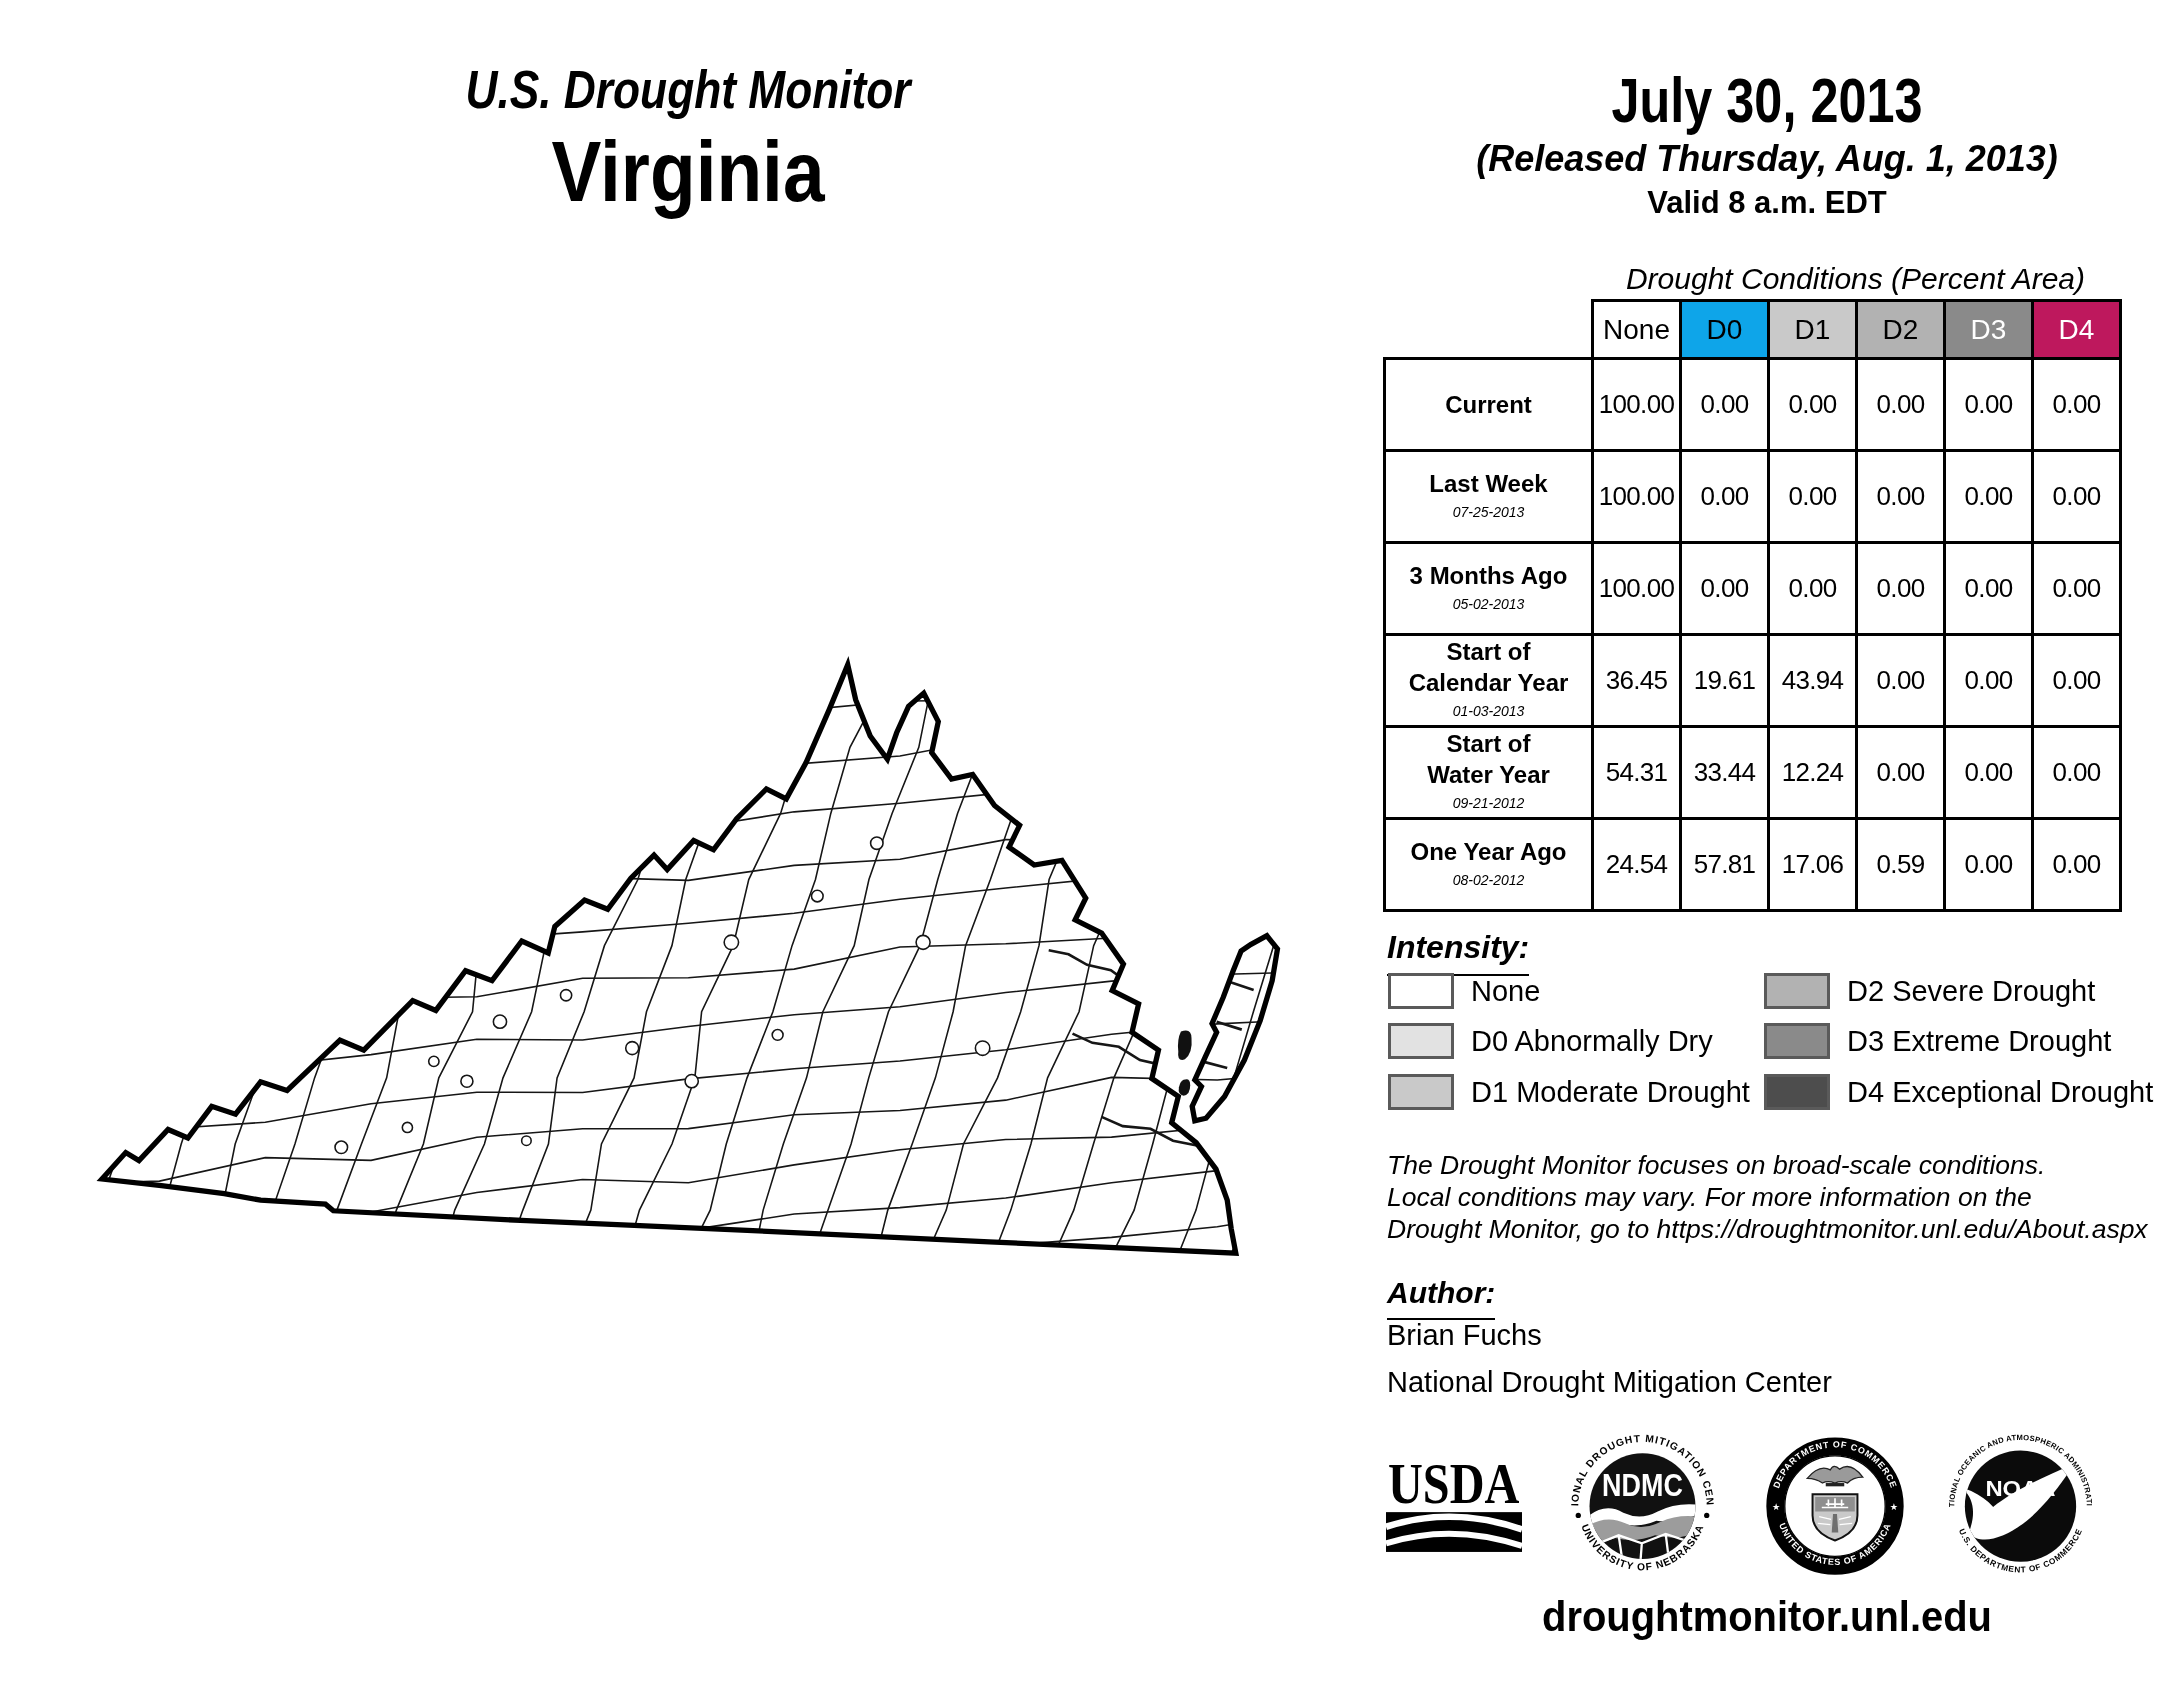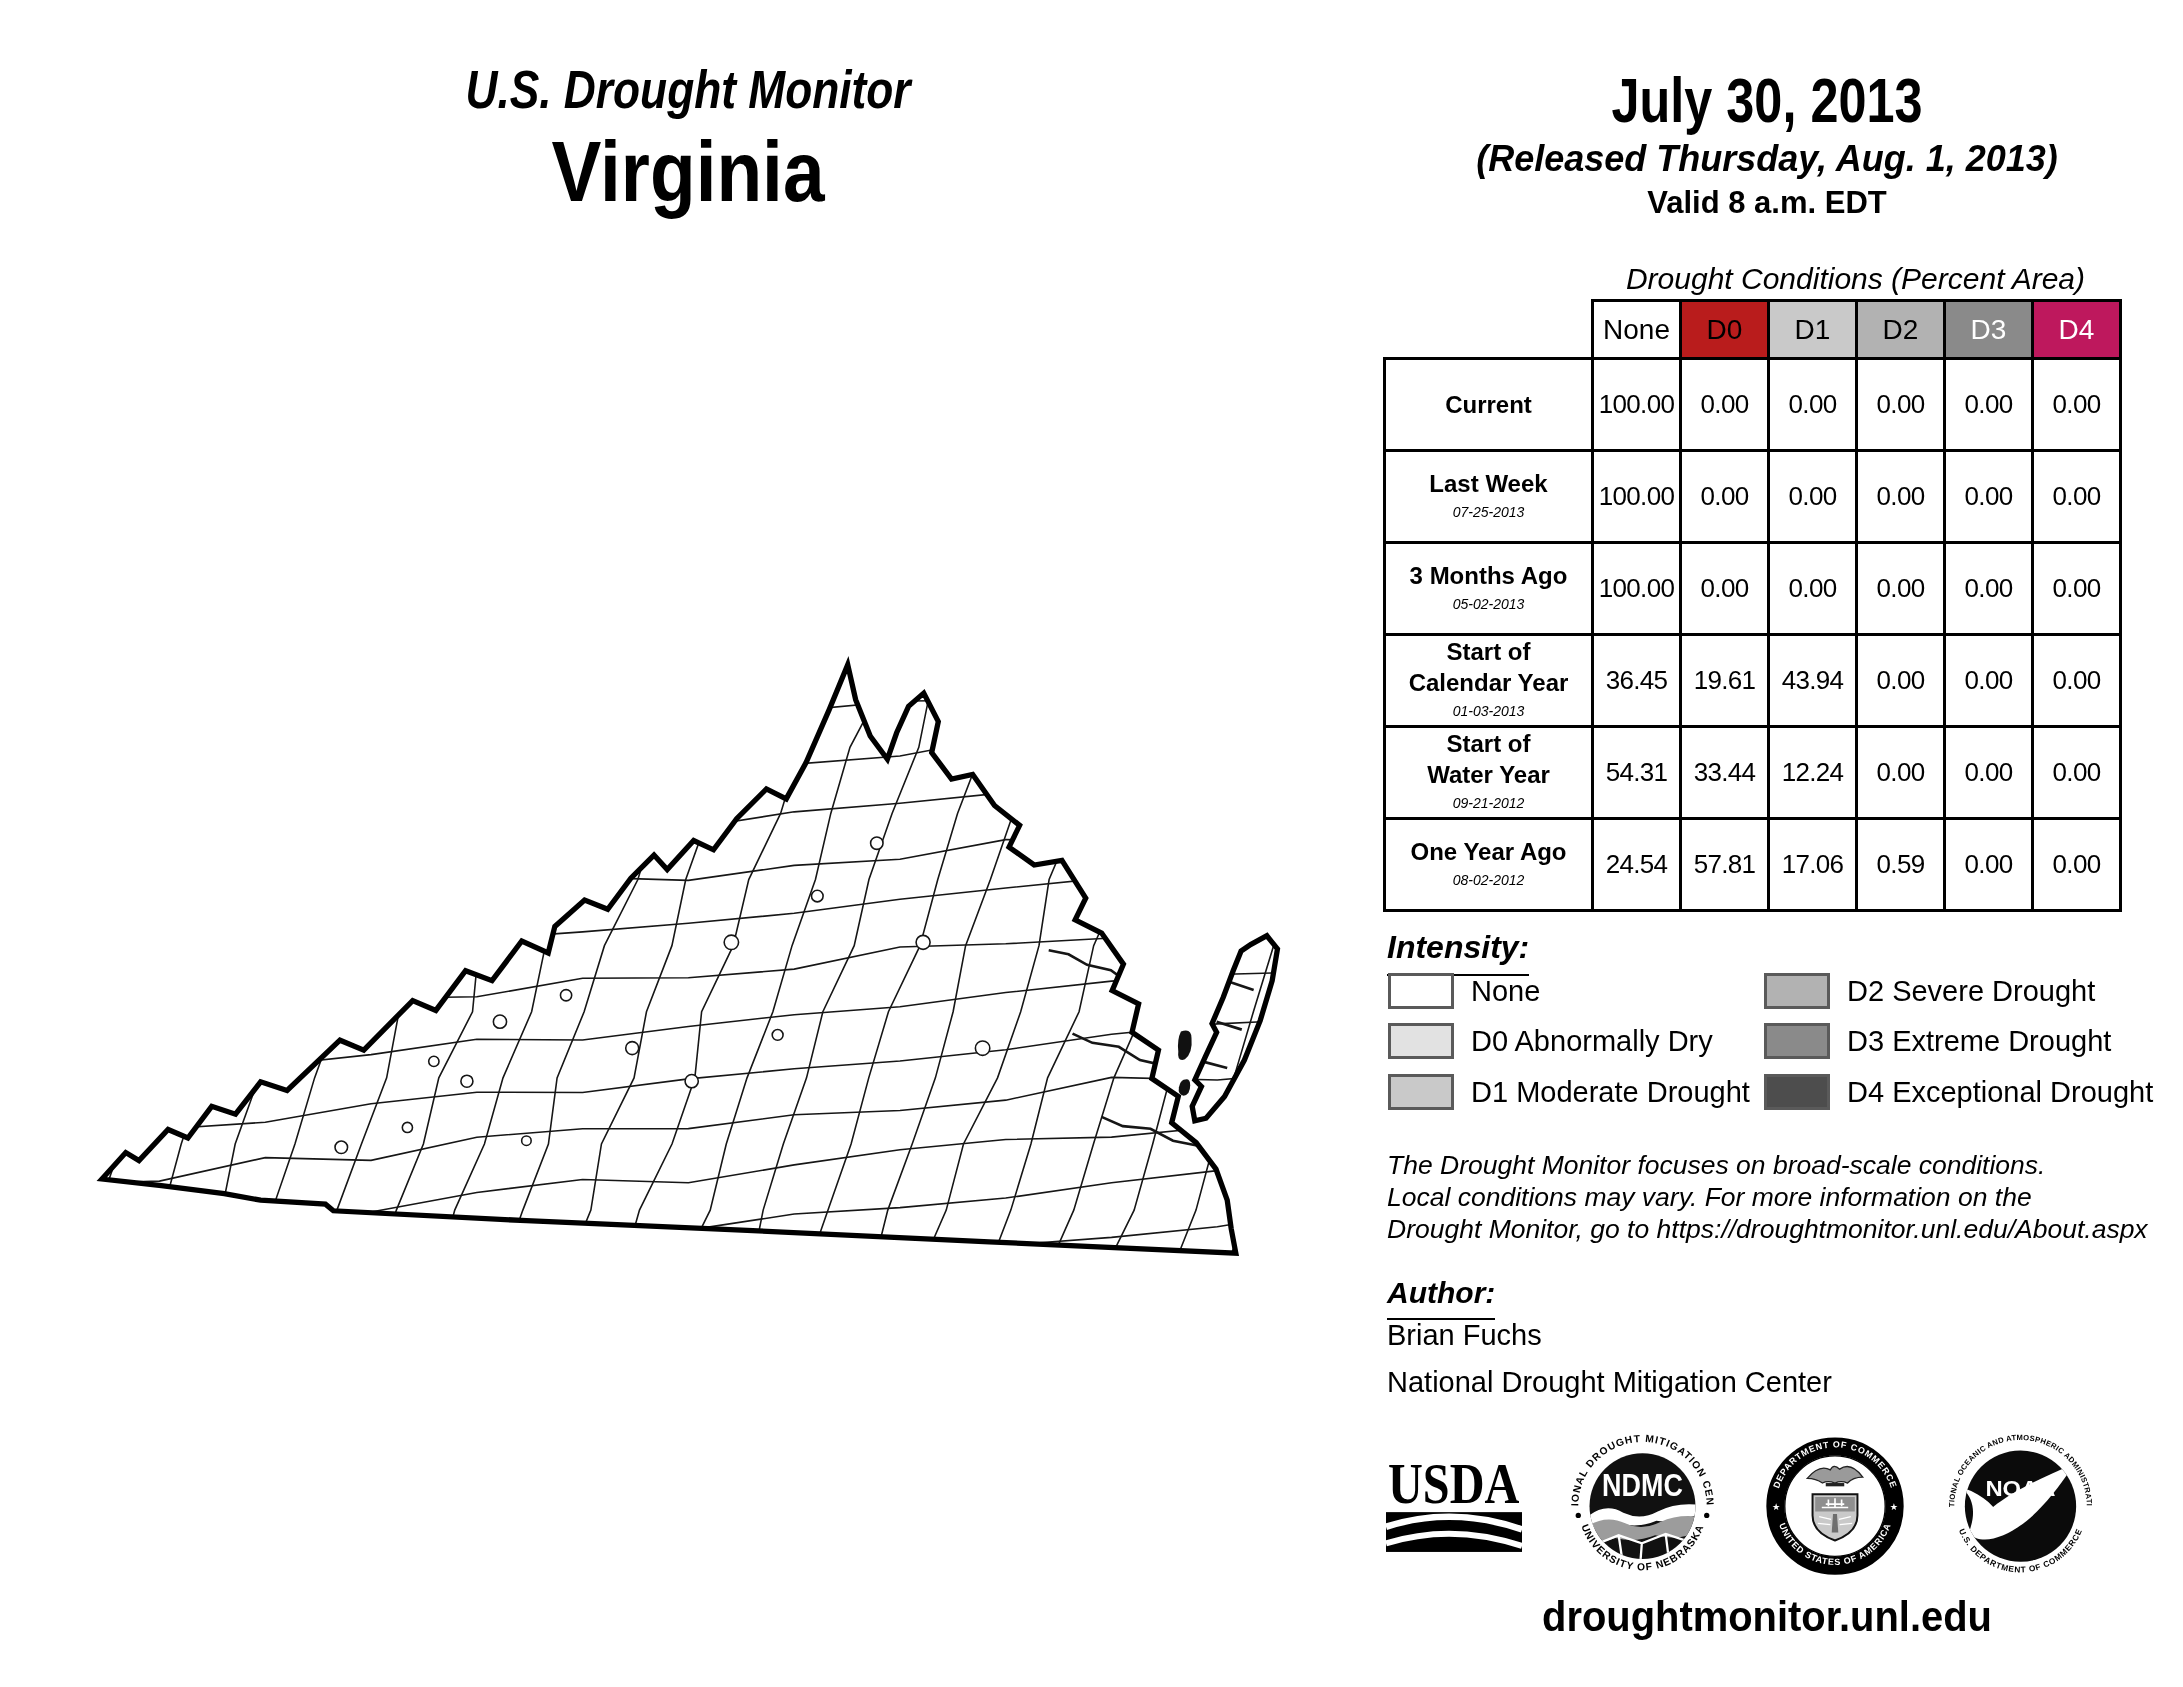--- a/index.html
+++ b/index.html
@@ -141,21 +141,21 @@
       <col style="width:88px">
       <col style="width:88px">
       <col style="width:88px">
       <col style="width:88px">
       <col style="width:88px">
     </colgroup>
   <tbody>
       <tr class="hrow">
     <td class="corner"></td>
     <td style="background: rgb(255, 255, 255);">None</td>
-    <td style="background: #b91c1c; text-align: center;">D0</td>
+    <td style="background: #0ea5e9; text-align: center;">D0</td>
     <td style="background: rgb(201, 201, 201);">D1</td>
     <td style="background: rgb(178, 178, 178);">D2</td>
     <td class="wtxt" style="background: rgb(138, 138, 138); margin-top: 46px;">D3</td>
     <td class="wtxt" style="background: #be185d;">D4</td>
   </tr>
   <tr class="brow">
     <td class="lab">
           <div class="lbl">Current</div>
         </td>
     <td class="num">100.00</td>

